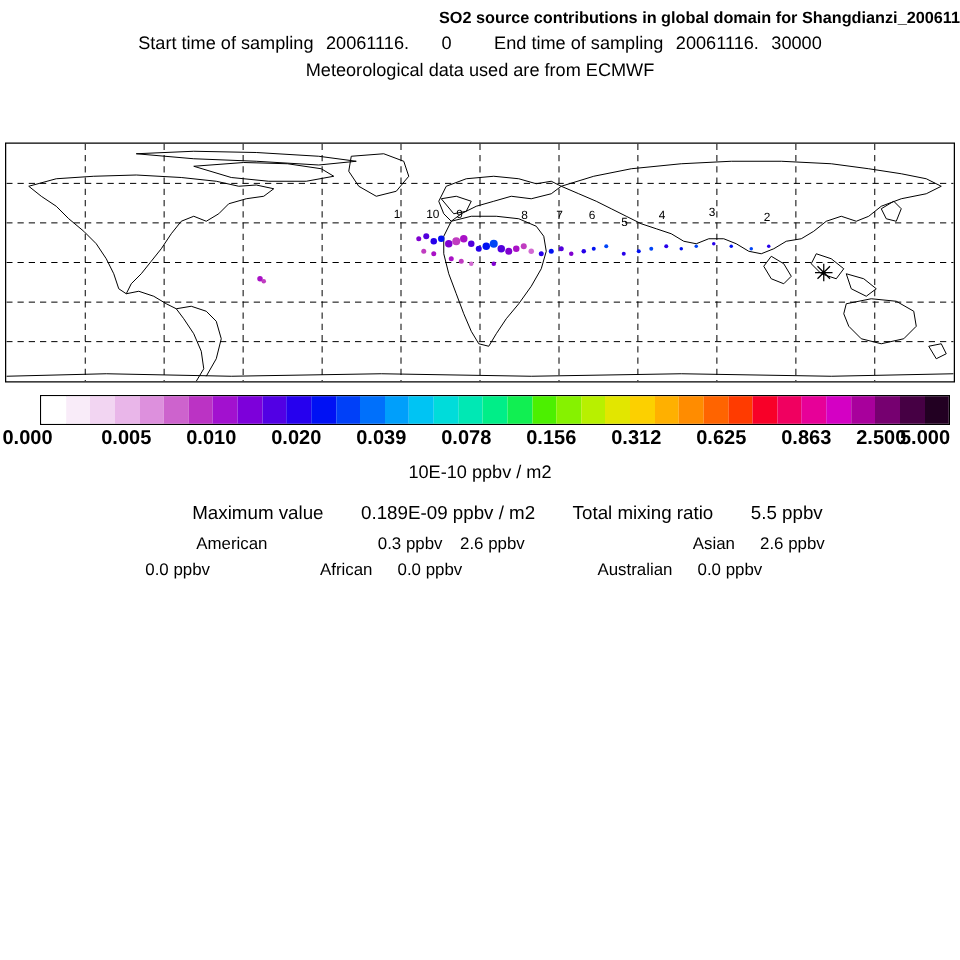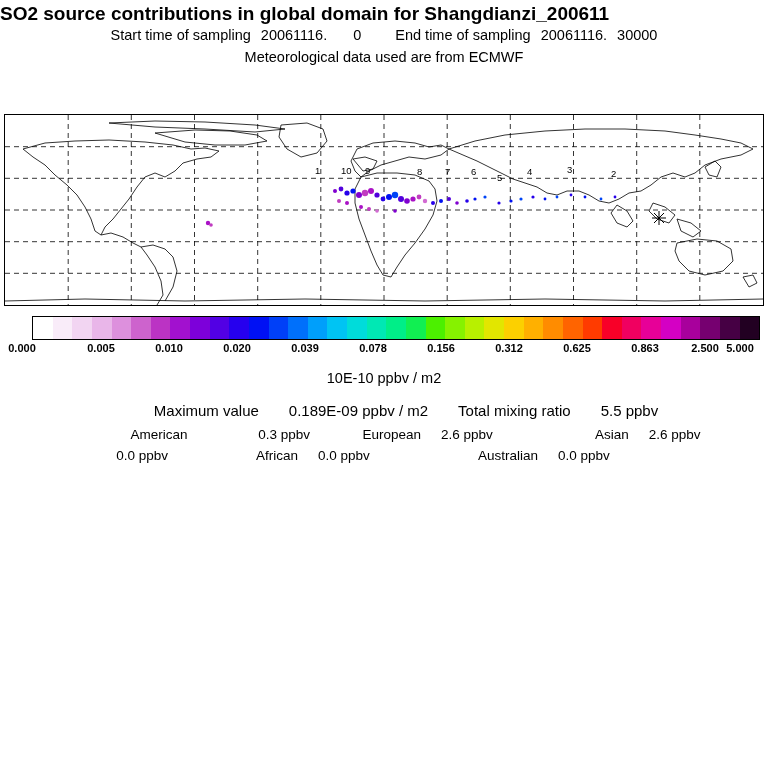--- a/index.html
+++ b/index.html
@@ -14,22 +14,22 @@
     color: #000000;
     overflow: hidden;
   }
   .page {
     position: relative;
     width: 768px;
     height: 768px;
   }
   
   .title {
-    text-align: left;
-    font-size: 19px;
+    text-align: right;
+    font-size: 13px;
     font-weight: bold;
     padding-top: 4px;
     line-height: 20px;
     letter-spacing: 0px;
   }
   .subline {
     text-align: center;
     font-size: 14.5px;
     line-height: 22px;
     white-space: pre;
@@ -63,21 +63,21 @@
     border: 1px solid #000000;
     box-sizing: border-box;
   }
   .cbar-cell { flex: 1 1 auto; height: 100%; }
   .cbar-ticks {
     position: absolute;
     left: 0px;
     top: 342px;
     width: 768px;
     height: 16px;
-    font-size: 11px;
+    font-size: 16px;
     font-weight: bold;
     text-align: right;
   }
   .cbar-ticks span {
     position: absolute;
     top: 0;
     transform: translateX(-50%);
     white-space: nowrap;
   }
   .cbar-unit {
@@ -304,21 +304,20 @@
 
   <div class="cbar-unit">10E-10 ppbv / m2</div>
 
   <div class="stats">
     <div class="stats-row1"><span>Maximum value</span><span class="gap"></span><span>0.189E-09 ppbv / m2</span><span class="gap"></span><span>Total mixing ratio</span><span class="gap"></span><span>5.5 ppbv</span></div>
 
     <div class="grid-rows">
       <div class="grid-row">
         <div class="cellA">American</div>
         <div class="cellB">0.3 ppbv</div>
-        <div class="cellC">European</div>
         <div class="cellD">2.6 ppbv</div>
         <div class="cellE">Asian</div>
         <div class="cellF">2.6 ppbv</div>
       </div>
       <div class="grid-row">
         <div class="cellB">0.0 ppbv</div>
         <div class="cellC">African</div>
         <div class="cellD">0.0 ppbv</div>
         <div class="cellE">Australian</div>
         <div class="cellF">0.0 ppbv</div>

